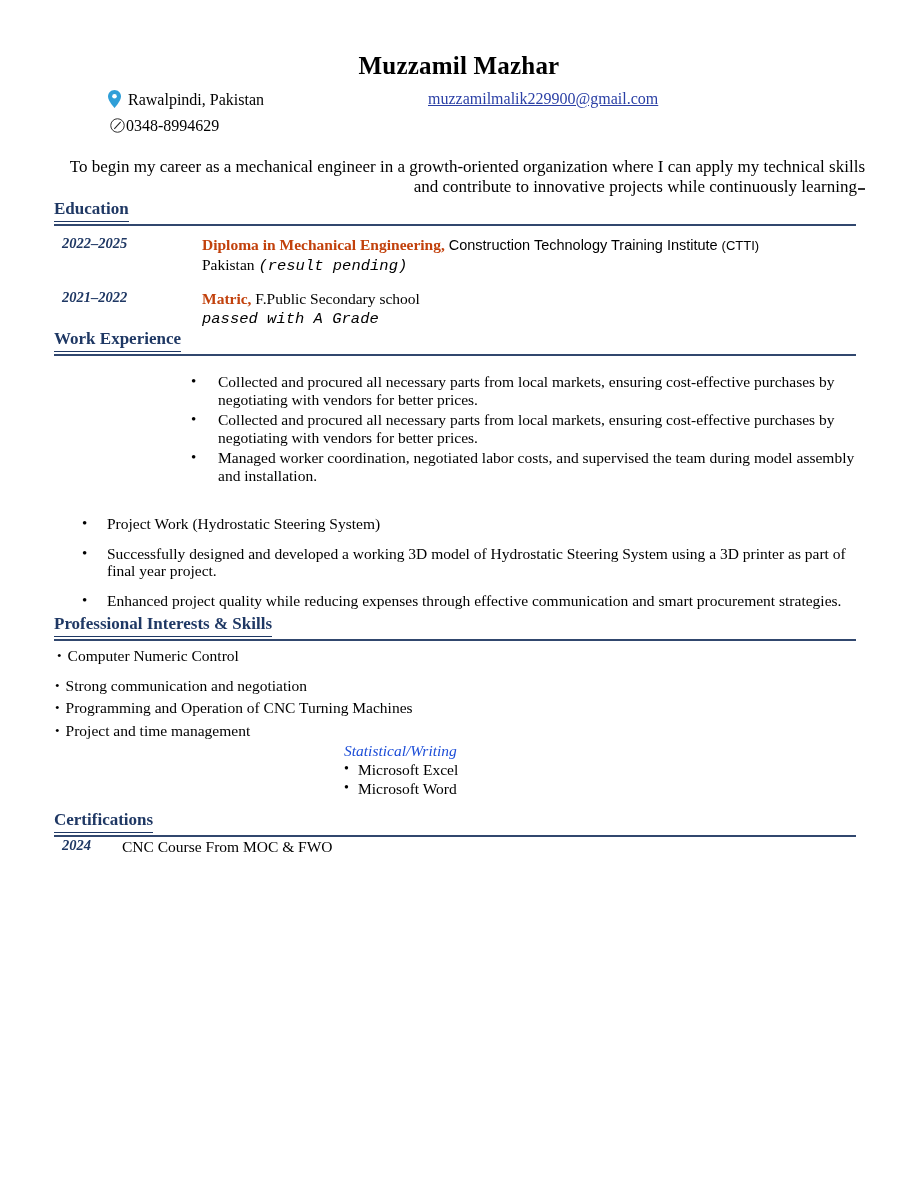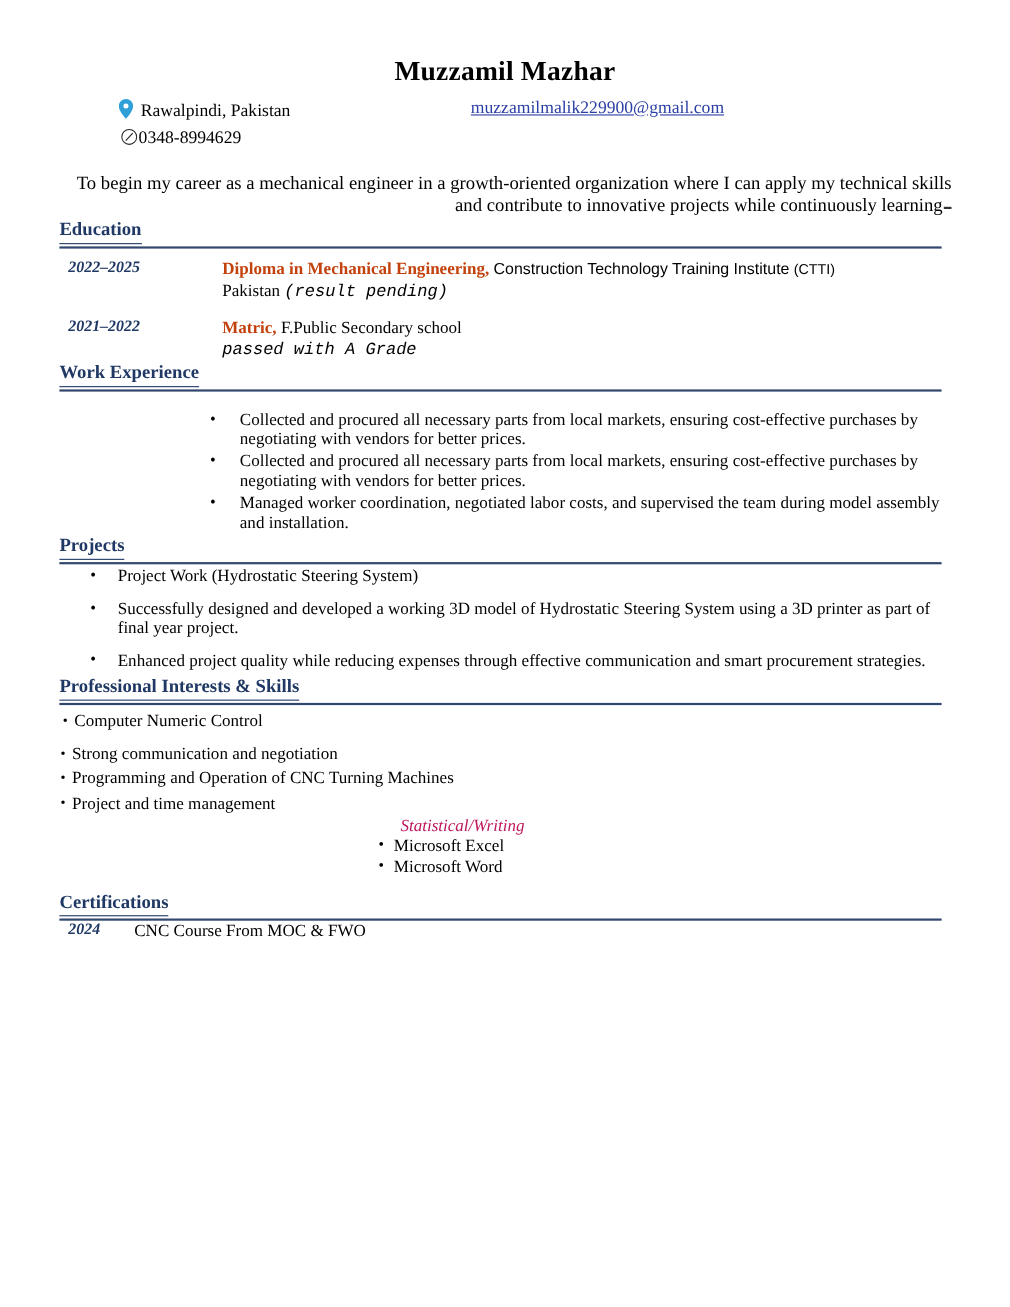--- a/index.html
+++ b/index.html
@@ -169,22 +169,21 @@
     display: inline-block;
     margin-right: 6px;
     font-size: 13px;
     vertical-align: 1px;
   }
   .sub-head {
     position: absolute;
     left: 344px; top: 742px;
     font-size: 15.5px;
     font-style: italic;
-    color: #be185d;
-    margin-left: 20px;
+    color: #1d4ed8;
   }
   ul.tools {
     list-style: none;
     margin: 0; padding: 0;
     position: absolute;
     left: 358px; top: 761px;
   }
   ul.tools li {
     position: relative;
     font-size: 15.5px;
@@ -254,23 +253,20 @@
   <div class="section-head" style="top:328px">
     <span class="title">Work Experience</span>
   </div>
 
   <ul class="bl" id="work-list">
     <li>Collected and procured all necessary parts from local markets, ensuring cost-effective purchases by negotiating with vendors for better prices.</li>
     <li>Collected and procured all necessary parts from local markets, ensuring cost-effective purchases by negotiating with vendors for better prices.</li>
     <li>Managed worker coordination, negotiated labor costs, and supervised the team during model assembly and installation.</li>
   </ul>
 
-  <div class="section-head" style="top:485px">
-    <span class="title">Projects</span>
-  </div>
 
   <ul class="bl" id="projects-list">
     <li>Project Work (Hydrostatic Steering System)</li>
     <li>Successfully designed and developed a working 3D model of Hydrostatic Steering System using a 3D printer as part of final year project.</li>
     <li>Enhanced project quality while reducing expenses through effective communication and smart procurement strategies.</li>
   </ul>
 
   <div class="section-head" style="top:613px">
     <span class="title">Professional Interests &amp; Skills</span>
   </div>

